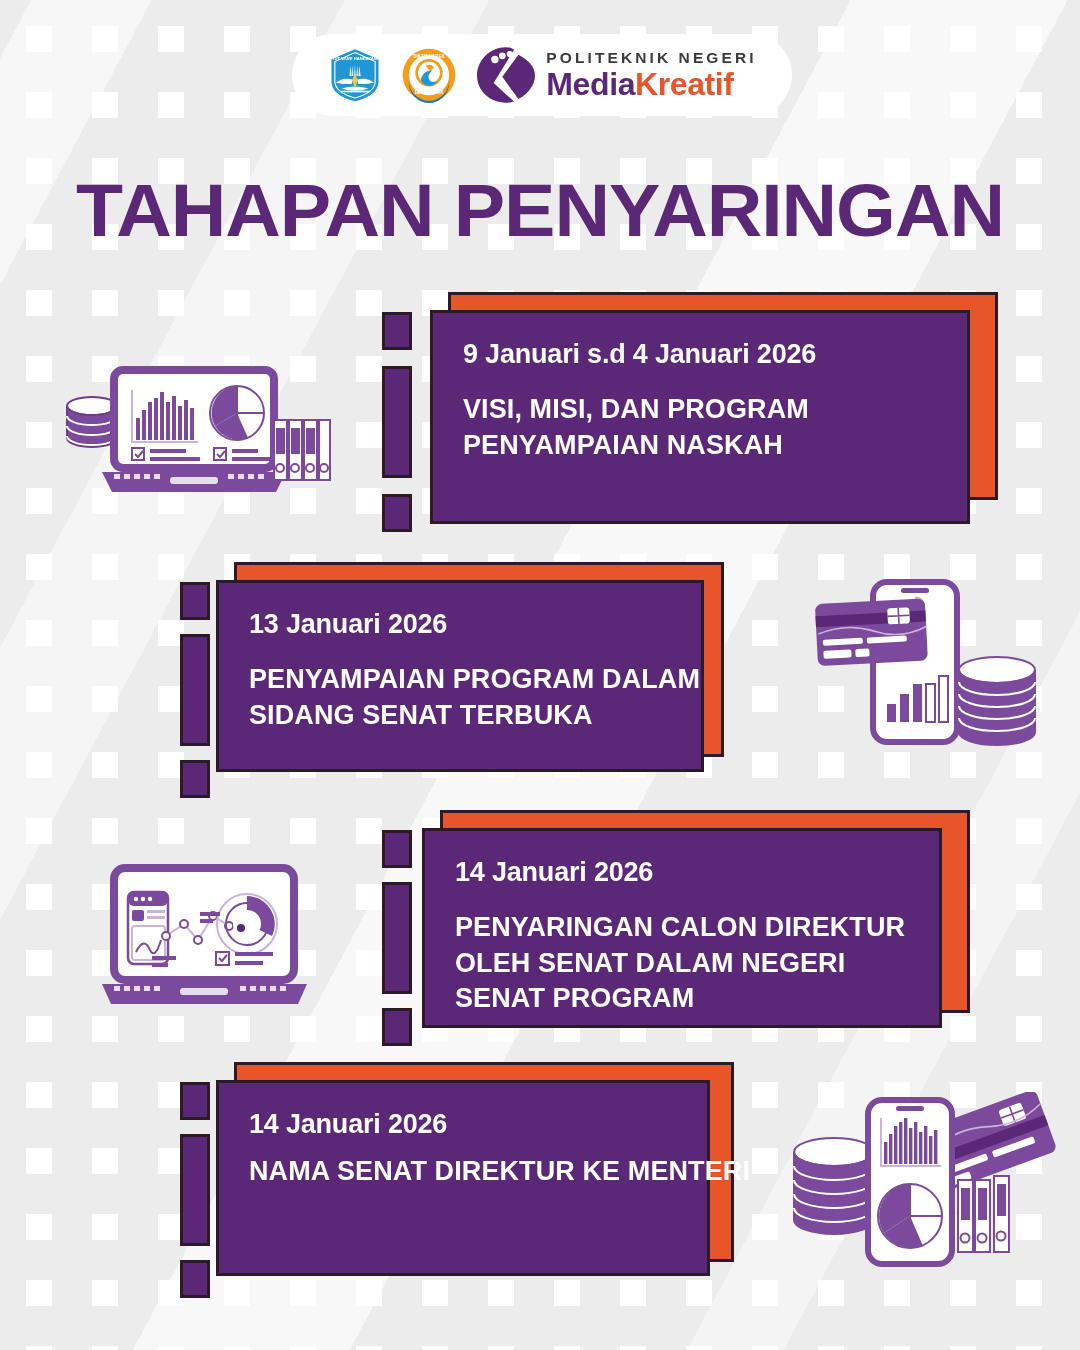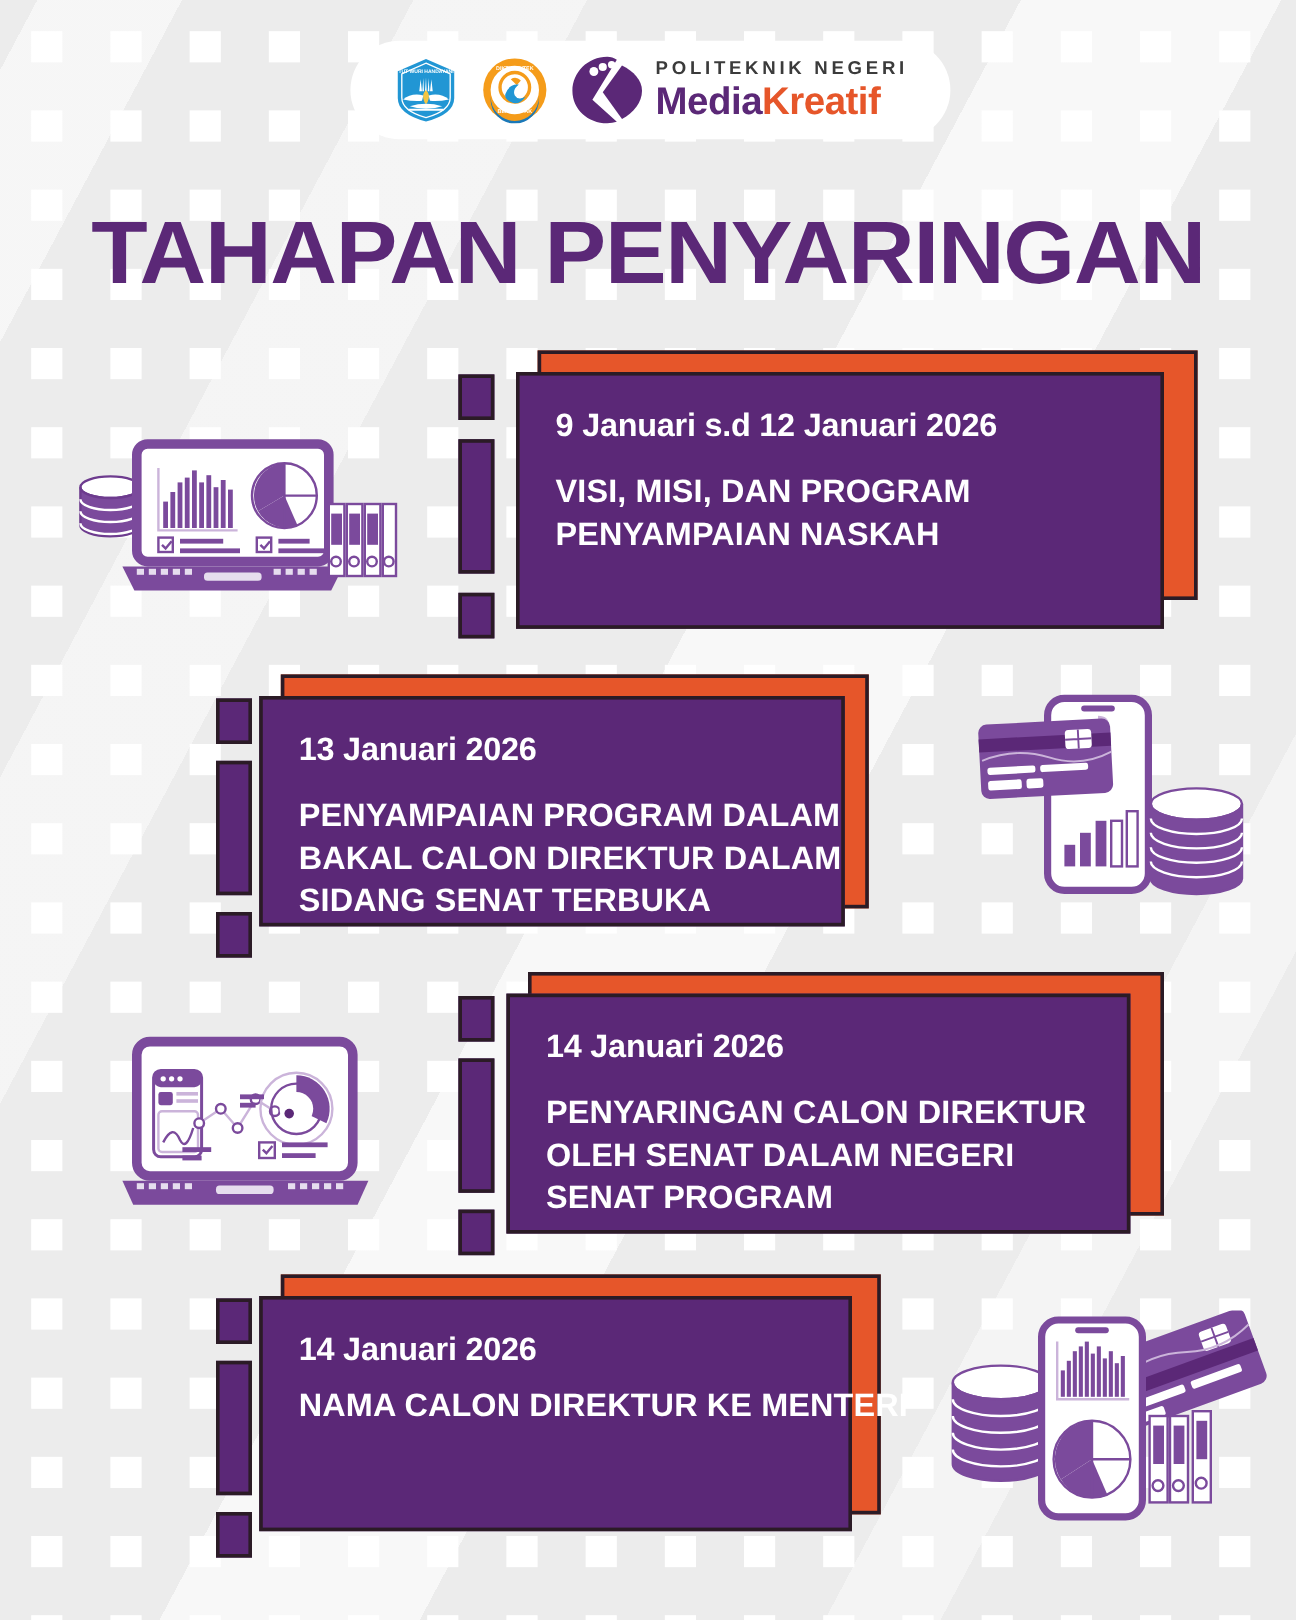--- a/index.html
+++ b/index.html
@@ -757,40 +757,39 @@
 </svg>
 
 <div class="card" id="card1">
   <div class="orange"></div>
   <div class="brackets">
     <b class="bk-sq"></b>
     <b class="bk-tall"></b>
     <b class="bk-sq"></b>
   </div>
   <div class="panel">
-    <div class="card-date">9 Januari s.d 12 Januari 2026</div>
+    <div class="card-date">9 Januari s.d 4 Januari 2026</div>
     <div class="card-body">
       <span>VISI, MISI, DAN PROGRAM</span>
       <span>PENYAMPAIAN NASKAH</span>
     </div>
   </div>
 </div>
 
 <div class="card" id="card2">
   <div class="orange"></div>
   <div class="brackets">
     <b class="bk-sq"></b>
     <b class="bk-tall"></b>
     <b class="bk-sq"></b>
   </div>
   <div class="panel">
     <div class="card-date">13 Januari 2026</div>
     <div class="card-body">
       <span>PENYAMPAIAN PROGRAM DALAM</span>
-      <span>BAKAL CALON DIREKTUR DALAM</span>
       <span>SIDANG SENAT TERBUKA</span>
     </div>
   </div>
 </div>
 
 <div class="card" id="card3">
   <div class="orange"></div>
   <div class="brackets">
     <b class="bk-sq"></b>
     <b class="bk-tall"></b>
@@ -809,16 +808,16 @@
 <div class="card" id="card4">
   <div class="orange"></div>
   <div class="brackets">
     <b class="bk-sq"></b>
     <b class="bk-tall"></b>
     <b class="bk-sq"></b>
   </div>
   <div class="panel">
     <div class="card-date">14 Januari 2026</div>
     <div class="card-body">
-      <span>NAMA CALON DIREKTUR KE MENTERI</span>
+      <span>NAMA SENAT DIREKTUR KE MENTERI</span>
     </div>
   </div>
 </div>
 
 </body></html>

